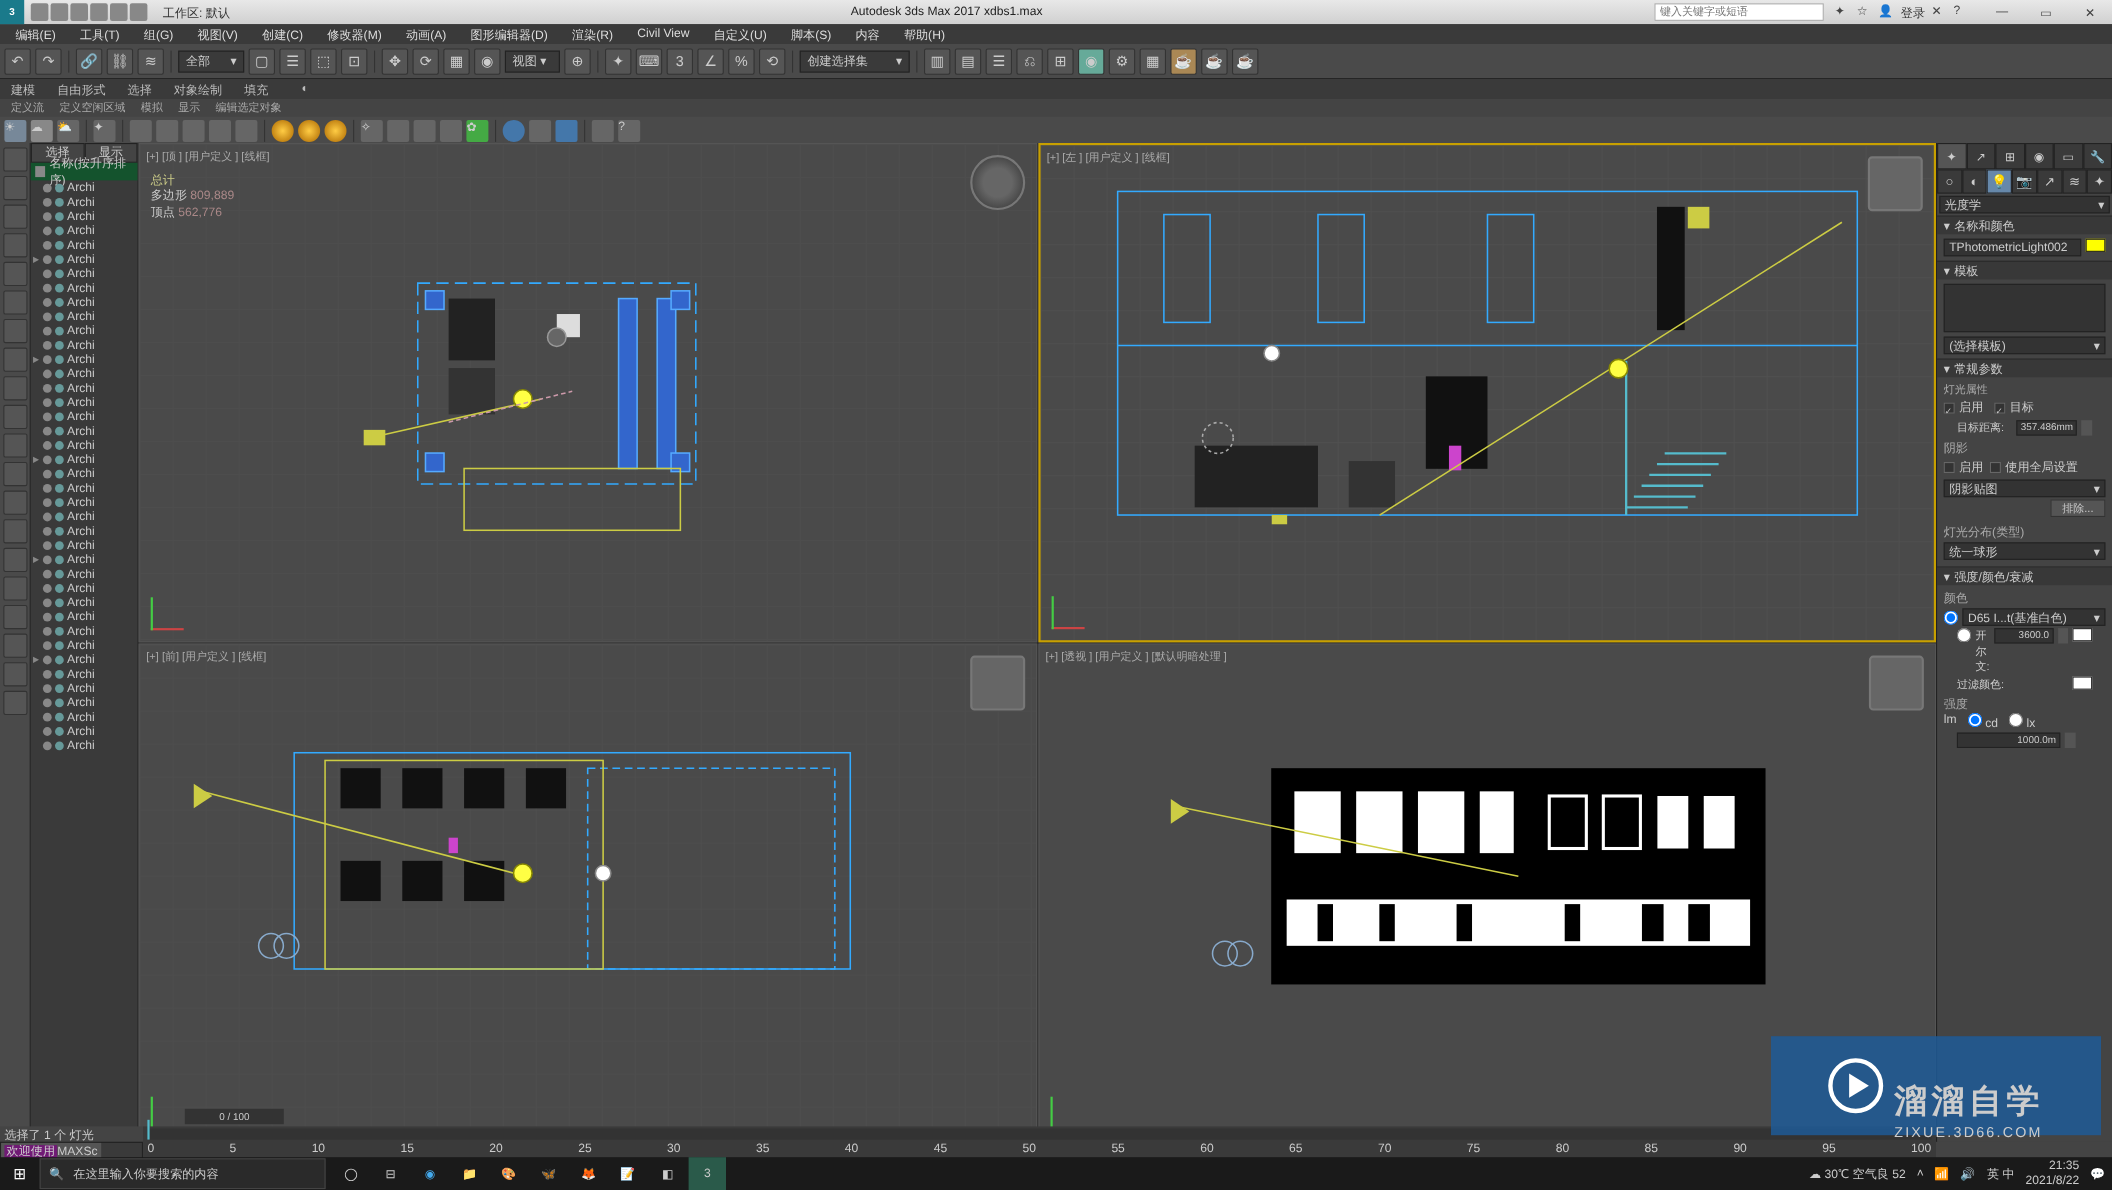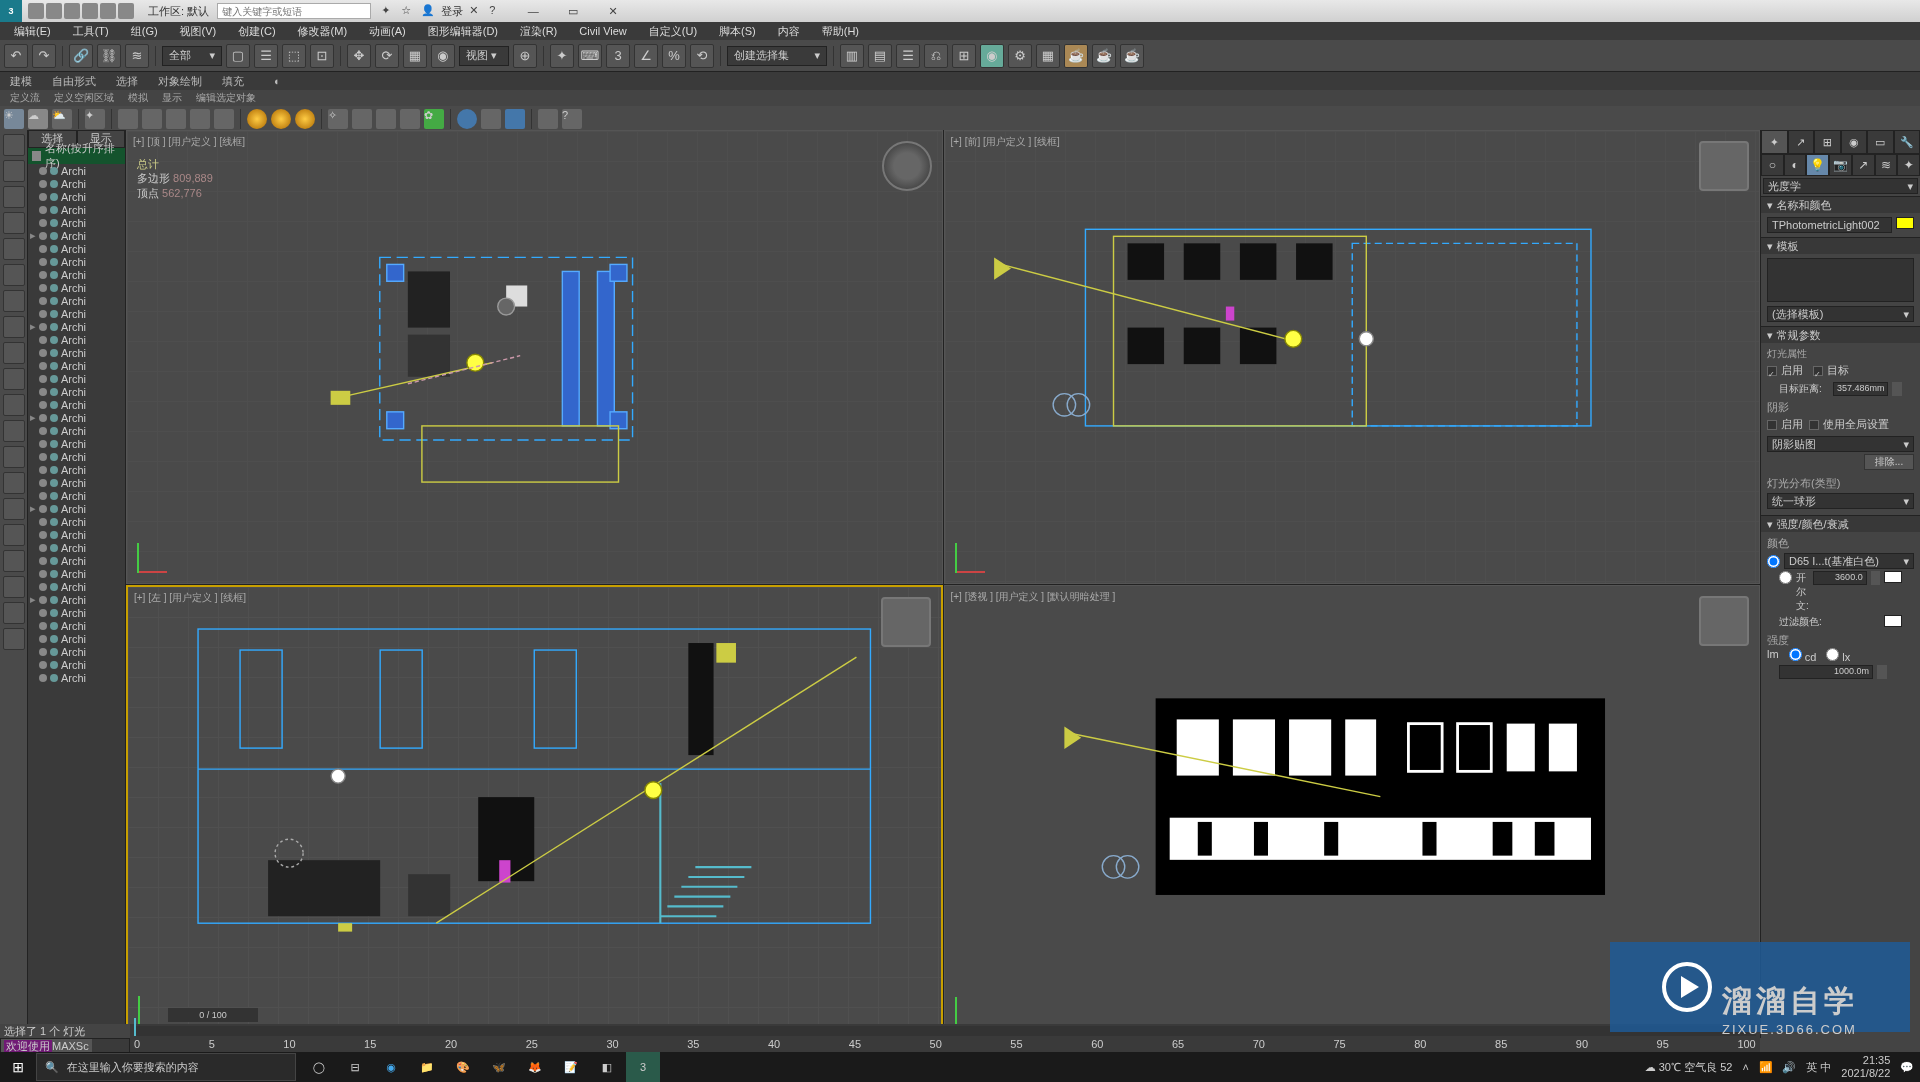--- a/index.html
+++ b/index.html
@@ -113,20 +113,21 @@
   <div class="app-icon">3</div>
   <div class="qat">
     <div class="i"></div>
     <div class="i"></div>
     <div class="i"></div>
     <div class="i"></div>
     <div class="i"></div>
     <div class="i"></div>
   </div>
   <span class="ws">工作区: 默认</span>
+  <div class="title">Autodesk 3ds Max 2017    xdbs1.max</div>
   <input class="search" placeholder="键入关键字或短语" style="">
   <div class="right-icons">
     <span class="i">✦</span>
     <span class="i">☆</span>
     <span class="i">👤</span>
     <span style="color:#333">登录</span>
     <span class="i">✕</span>
     <span class="i">?</span>
   </div>
   <div class="win">
@@ -547,46 +548,20 @@
         <rect x="335" y="100" width="12" height="110" class="blueprint-fill"></rect>
         <rect x="185" y="95" width="12" height="12" class="blueprint-fill"></rect>
         <rect x="185" y="200" width="12" height="12" class="blueprint-fill"></rect>
         <rect x="344" y="95" width="12" height="12" class="blueprint-fill"></rect>
         <rect x="344" y="200" width="12" height="12" class="blueprint-fill"></rect>
         <line x1="150" y1="190" x2="260" y2="165" class="yellow-box"></line>
         <rect x="145" y="185" width="14" height="10" fill="#cc4"></rect>
         <circle cx="248" cy="165" r="6" class="light"></circle>
         <rect x="210" y="210" width="140" height="40" class="yellow-box"></rect>
         <line x1="200" y1="180" x2="280" y2="160" stroke="#c9a" stroke-dasharray="3 2"></line>
-      </svg>
-      <div class="gizmo"></div>
-    </div>
-
-    <div class="vp">
-      <div class="grid"></div>
-      <div class="label">[+] [前] [用户定义 ] [线框]</div>
-      <div class="cube" style="border-radius:4px;background:#666"></div>
-      <svg class="content" viewBox="0 0 580 290">
-        <rect x="100" y="70" width="360" height="140" class="blueprint"></rect>
-        <rect x="130" y="80" width="26" height="26" fill="#111"></rect>
-          <rect x="170" y="80" width="26" height="26" fill="#111"></rect>
-        <rect x="210" y="80" width="26" height="26" fill="#111"></rect>
-          <rect x="250" y="80" width="26" height="26" fill="#111"></rect>
-        <rect x="130" y="140" width="26" height="26" fill="#111"></rect>
-          <rect x="170" y="140" width="26" height="26" fill="#111"></rect>
-        <rect x="210" y="140" width="26" height="26" fill="#111"></rect>
-        <rect x="290" y="80" width="160" height="130" class="blueprint" stroke-dasharray="5 3"></rect>
-        <rect x="120" y="75" width="180" height="135" class="yellow-box"></rect>
-        <circle cx="300" cy="148" r="5" fill="#fff" stroke="#888"></circle>
-        <line x1="40" y1="95" x2="250" y2="150" class="yellow-box"></line>
-        <path d="M35 90 l12 8 l-12 8 z" fill="#cc4"></path>
-        <circle cx="248" cy="148" r="6" class="light"></circle>
-        <circle cx="95" cy="195" r="8" fill="none" stroke="#8ac"></circle>
-          <circle cx="85" cy="195" r="8" fill="none" stroke="#8ac"></circle>
-        <rect x="200" y="125" width="6" height="10" fill="#c4c"></rect>
       </svg>
       <div class="gizmo"></div>
     </div>
 
     <div class="vp active">
       <div class="grid dark"></div>
       <div class="label">[+] [左 ] [用户定义 ] [线框]</div>
       <div class="cube" style="border-radius:4px;background:#666"></div>
       <svg class="content" viewBox="0 0 580 290">
         <rect x="50" y="30" width="480" height="210" class="blueprint"></rect>
@@ -611,20 +586,46 @@
             <line x1="405" y1="200" x2="445" y2="200"></line>
           </g>
         <line x1="220" y1="240" x2="520" y2="50" class="yellow-box" stroke-width="1.5"></line>
         <circle cx="375" cy="145" r="6" class="light"></circle>
         <circle cx="150" cy="135" r="5" fill="#fff" stroke="#888"></circle>
         <rect x="150" y="240" width="10" height="6" fill="#cc4"></rect>
       </svg>
       <div class="gizmo"></div>
     </div>
 
+    <div class="vp">
+      <div class="grid"></div>
+      <div class="label">[+] [前] [用户定义 ] [线框]</div>
+      <div class="cube" style="border-radius:4px;background:#666"></div>
+      <svg class="content" viewBox="0 0 580 290">
+        <rect x="100" y="70" width="360" height="140" class="blueprint"></rect>
+        <rect x="130" y="80" width="26" height="26" fill="#111"></rect>
+          <rect x="170" y="80" width="26" height="26" fill="#111"></rect>
+        <rect x="210" y="80" width="26" height="26" fill="#111"></rect>
+          <rect x="250" y="80" width="26" height="26" fill="#111"></rect>
+        <rect x="130" y="140" width="26" height="26" fill="#111"></rect>
+          <rect x="170" y="140" width="26" height="26" fill="#111"></rect>
+        <rect x="210" y="140" width="26" height="26" fill="#111"></rect>
+        <rect x="290" y="80" width="160" height="130" class="blueprint" stroke-dasharray="5 3"></rect>
+        <rect x="120" y="75" width="180" height="135" class="yellow-box"></rect>
+        <circle cx="300" cy="148" r="5" fill="#fff" stroke="#888"></circle>
+        <line x1="40" y1="95" x2="250" y2="150" class="yellow-box"></line>
+        <path d="M35 90 l12 8 l-12 8 z" fill="#cc4"></path>
+        <circle cx="248" cy="148" r="6" class="light"></circle>
+        <circle cx="95" cy="195" r="8" fill="none" stroke="#8ac"></circle>
+          <circle cx="85" cy="195" r="8" fill="none" stroke="#8ac"></circle>
+        <rect x="200" y="125" width="6" height="10" fill="#c4c"></rect>
+      </svg>
+      <div class="gizmo"></div>
+    </div>
+
     <div class="vp" style="background:#4a4a4a">
       <div class="label">[+] [透视 ] [用户定义 ] [默认明暗处理 ]</div>
       <div class="cube" style="border-radius:4px;background:#666"></div>
       <svg class="content" viewBox="0 0 580 290">
         <rect x="150" y="80" width="320" height="140" fill="#000"></rect>
         <rect x="165" y="95" width="30" height="40" fill="#fff"></rect>
           <rect x="205" y="95" width="30" height="40" fill="#fff"></rect>
         <rect x="245" y="95" width="30" height="40" fill="#fff"></rect>
           <rect x="285" y="95" width="22" height="40" fill="#fff"></rect>
         <rect x="330" y="98" width="24" height="34" fill="none" stroke="#fff" stroke-width="2"></rect>

